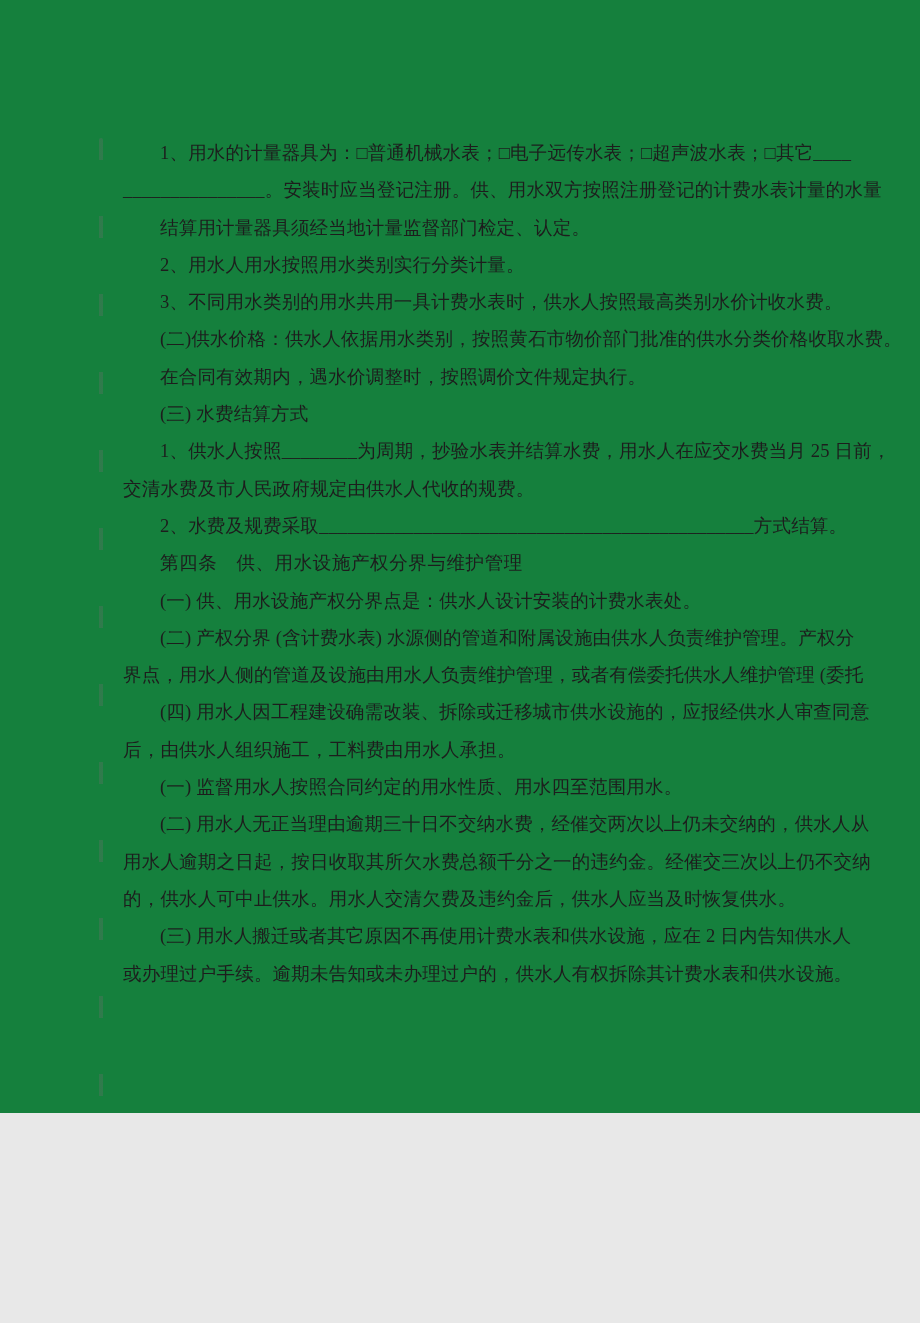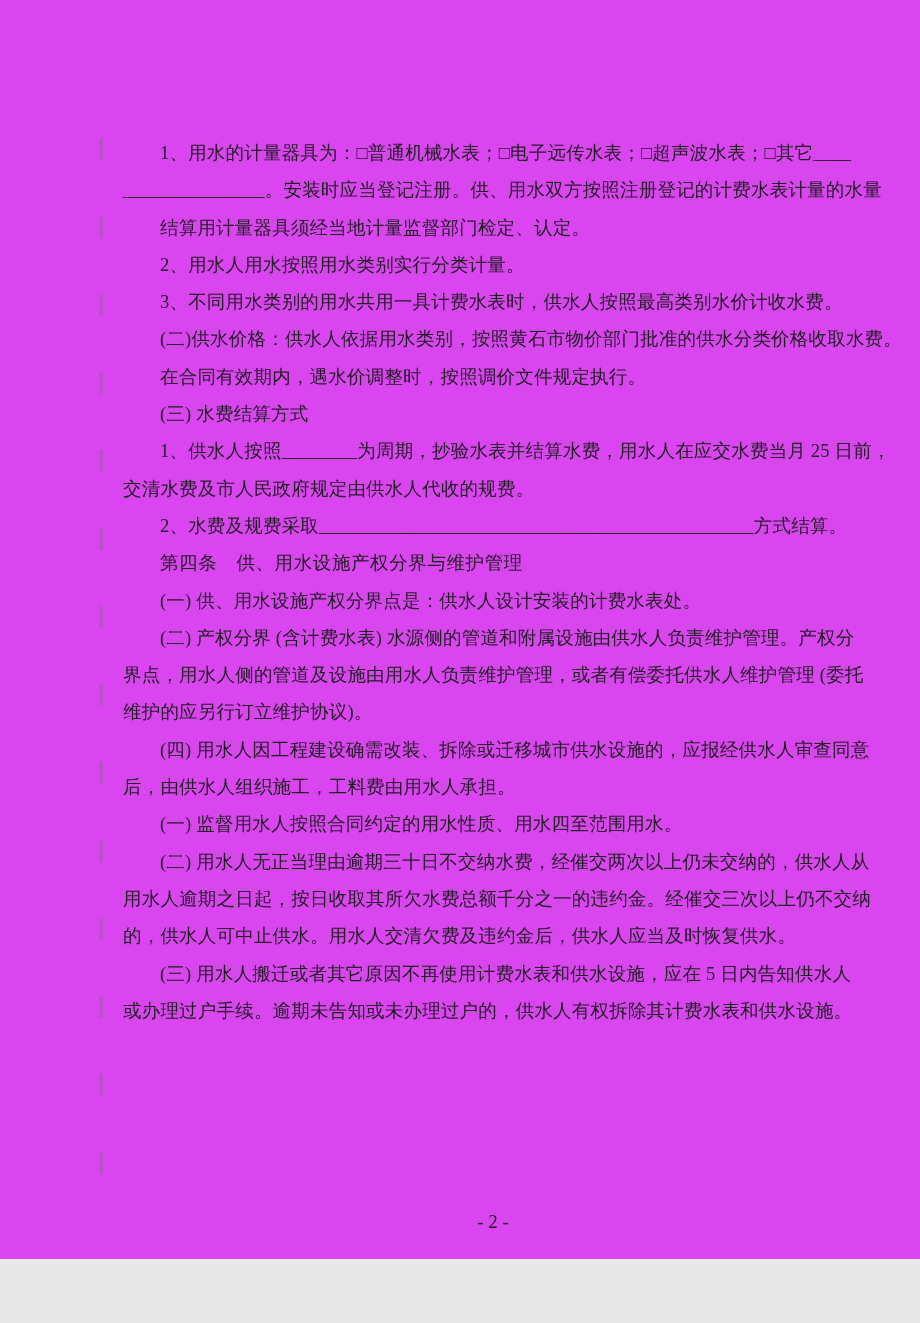--- a/index.html
+++ b/index.html
@@ -3,23 +3,23 @@
 <meta charset="utf-8">
 <style>
   html, body {
     margin: 0;
     padding: 0;
     background: #e8e8e8;
   }
   .page {
     position: relative;
     width: 920px;
-    height: 1259px;
+    height: 1113px;
     margin: 0 auto;
-    background: #d946ef;
+    background: #15803d;
     overflow: hidden;
     font-family: "Liberation Serif", serif;
     color: #1d1d1d;
   }
   
   .edge-artifacts {
     position: absolute;
     left: 99px;
     top: 138px;
     width: 4px;
@@ -73,26 +73,25 @@
     <div class="line indent">(二)供水价格：供水人依据用水类别，按照黄石市物价部门批准的供水分类价格收取水费。</div>
     <div class="line indent">在合同有效期内，遇水价调整时，按照调价文件规定执行。</div>
     <div class="line indent">(三) 水费结算方式</div>
     <div class="line indent">1、供水人按照________为周期，抄验水表并结算水费，用水人在应交水费当月 25 日前，</div>
     <div class="line">交清水费及市人民政府规定由供水人代收的规费。</div>
     <div class="line indent">2、水费及规费采取______________________________________________方式结算。</div>
     <div class="line indent bold">第四条　供、用水设施产权分界与维护管理</div>
     <div class="line indent">(一) 供、用水设施产权分界点是：供水人设计安装的计费水表处。</div>
     <div class="line indent">(二) 产权分界 (含计费水表) 水源侧的管道和附属设施由供水人负责维护管理。产权分</div>
     <div class="line">界点，用水人侧的管道及设施由用水人负责维护管理，或者有偿委托供水人维护管理 (委托</div>
-    <div class="line">维护的应另行订立维护协议)。</div>
     <div class="line indent">(四) 用水人因工程建设确需改装、拆除或迁移城市供水设施的，应报经供水人审查同意</div>
     <div class="line">后，由供水人组织施工，工料费由用水人承担。</div>
     <div class="line indent">(一) 监督用水人按照合同约定的用水性质、用水四至范围用水。</div>
     <div class="line indent">(二) 用水人无正当理由逾期三十日不交纳水费，经催交两次以上仍未交纳的，供水人从</div>
     <div class="line">用水人逾期之日起，按日收取其所欠水费总额千分之一的违约金。经催交三次以上仍不交纳</div>
     <div class="line">的，供水人可中止供水。用水人交清欠费及违约金后，供水人应当及时恢复供水。</div>
-    <div class="line indent">(三) 用水人搬迁或者其它原因不再使用计费水表和供水设施，应在 5 日内告知供水人</div>
+    <div class="line indent">(三) 用水人搬迁或者其它原因不再使用计费水表和供水设施，应在 2 日内告知供水人</div>
     <div class="line">或办理过户手续。逾期未告知或未办理过户的，供水人有权拆除其计费水表和供水设施。</div>
   </div>
 
   <div class="footer">- 2 -</div>
 
 </div>
 
 </body></html>

